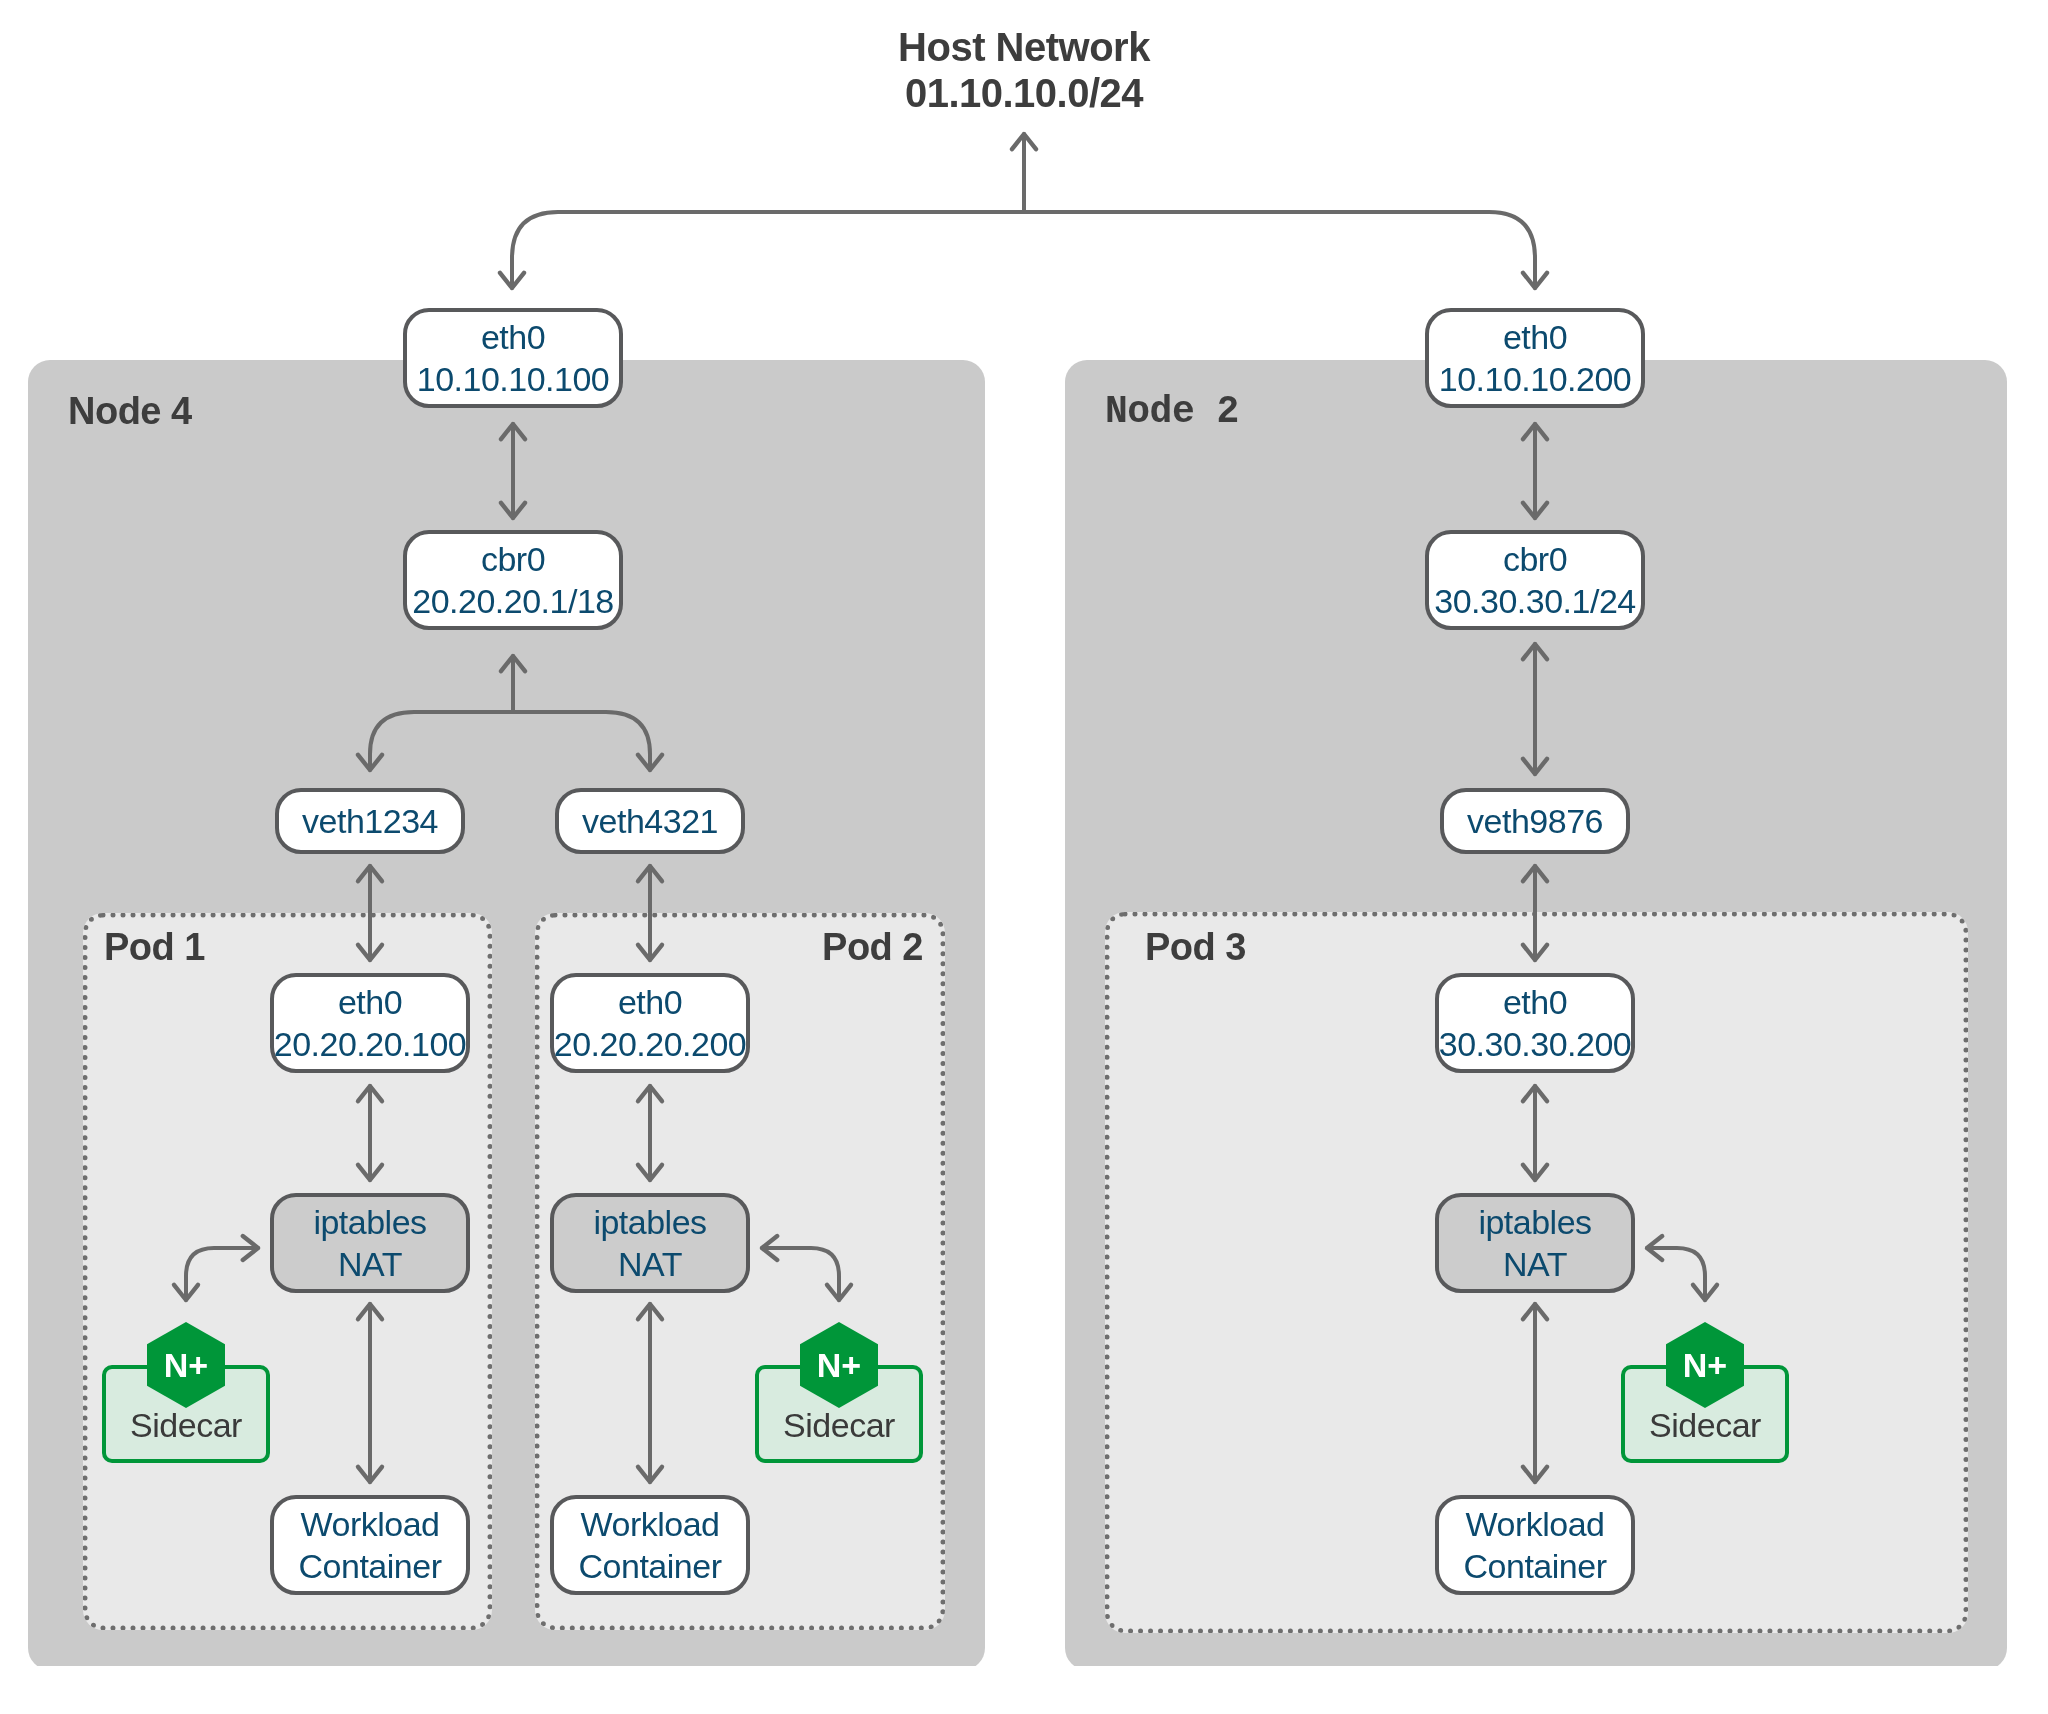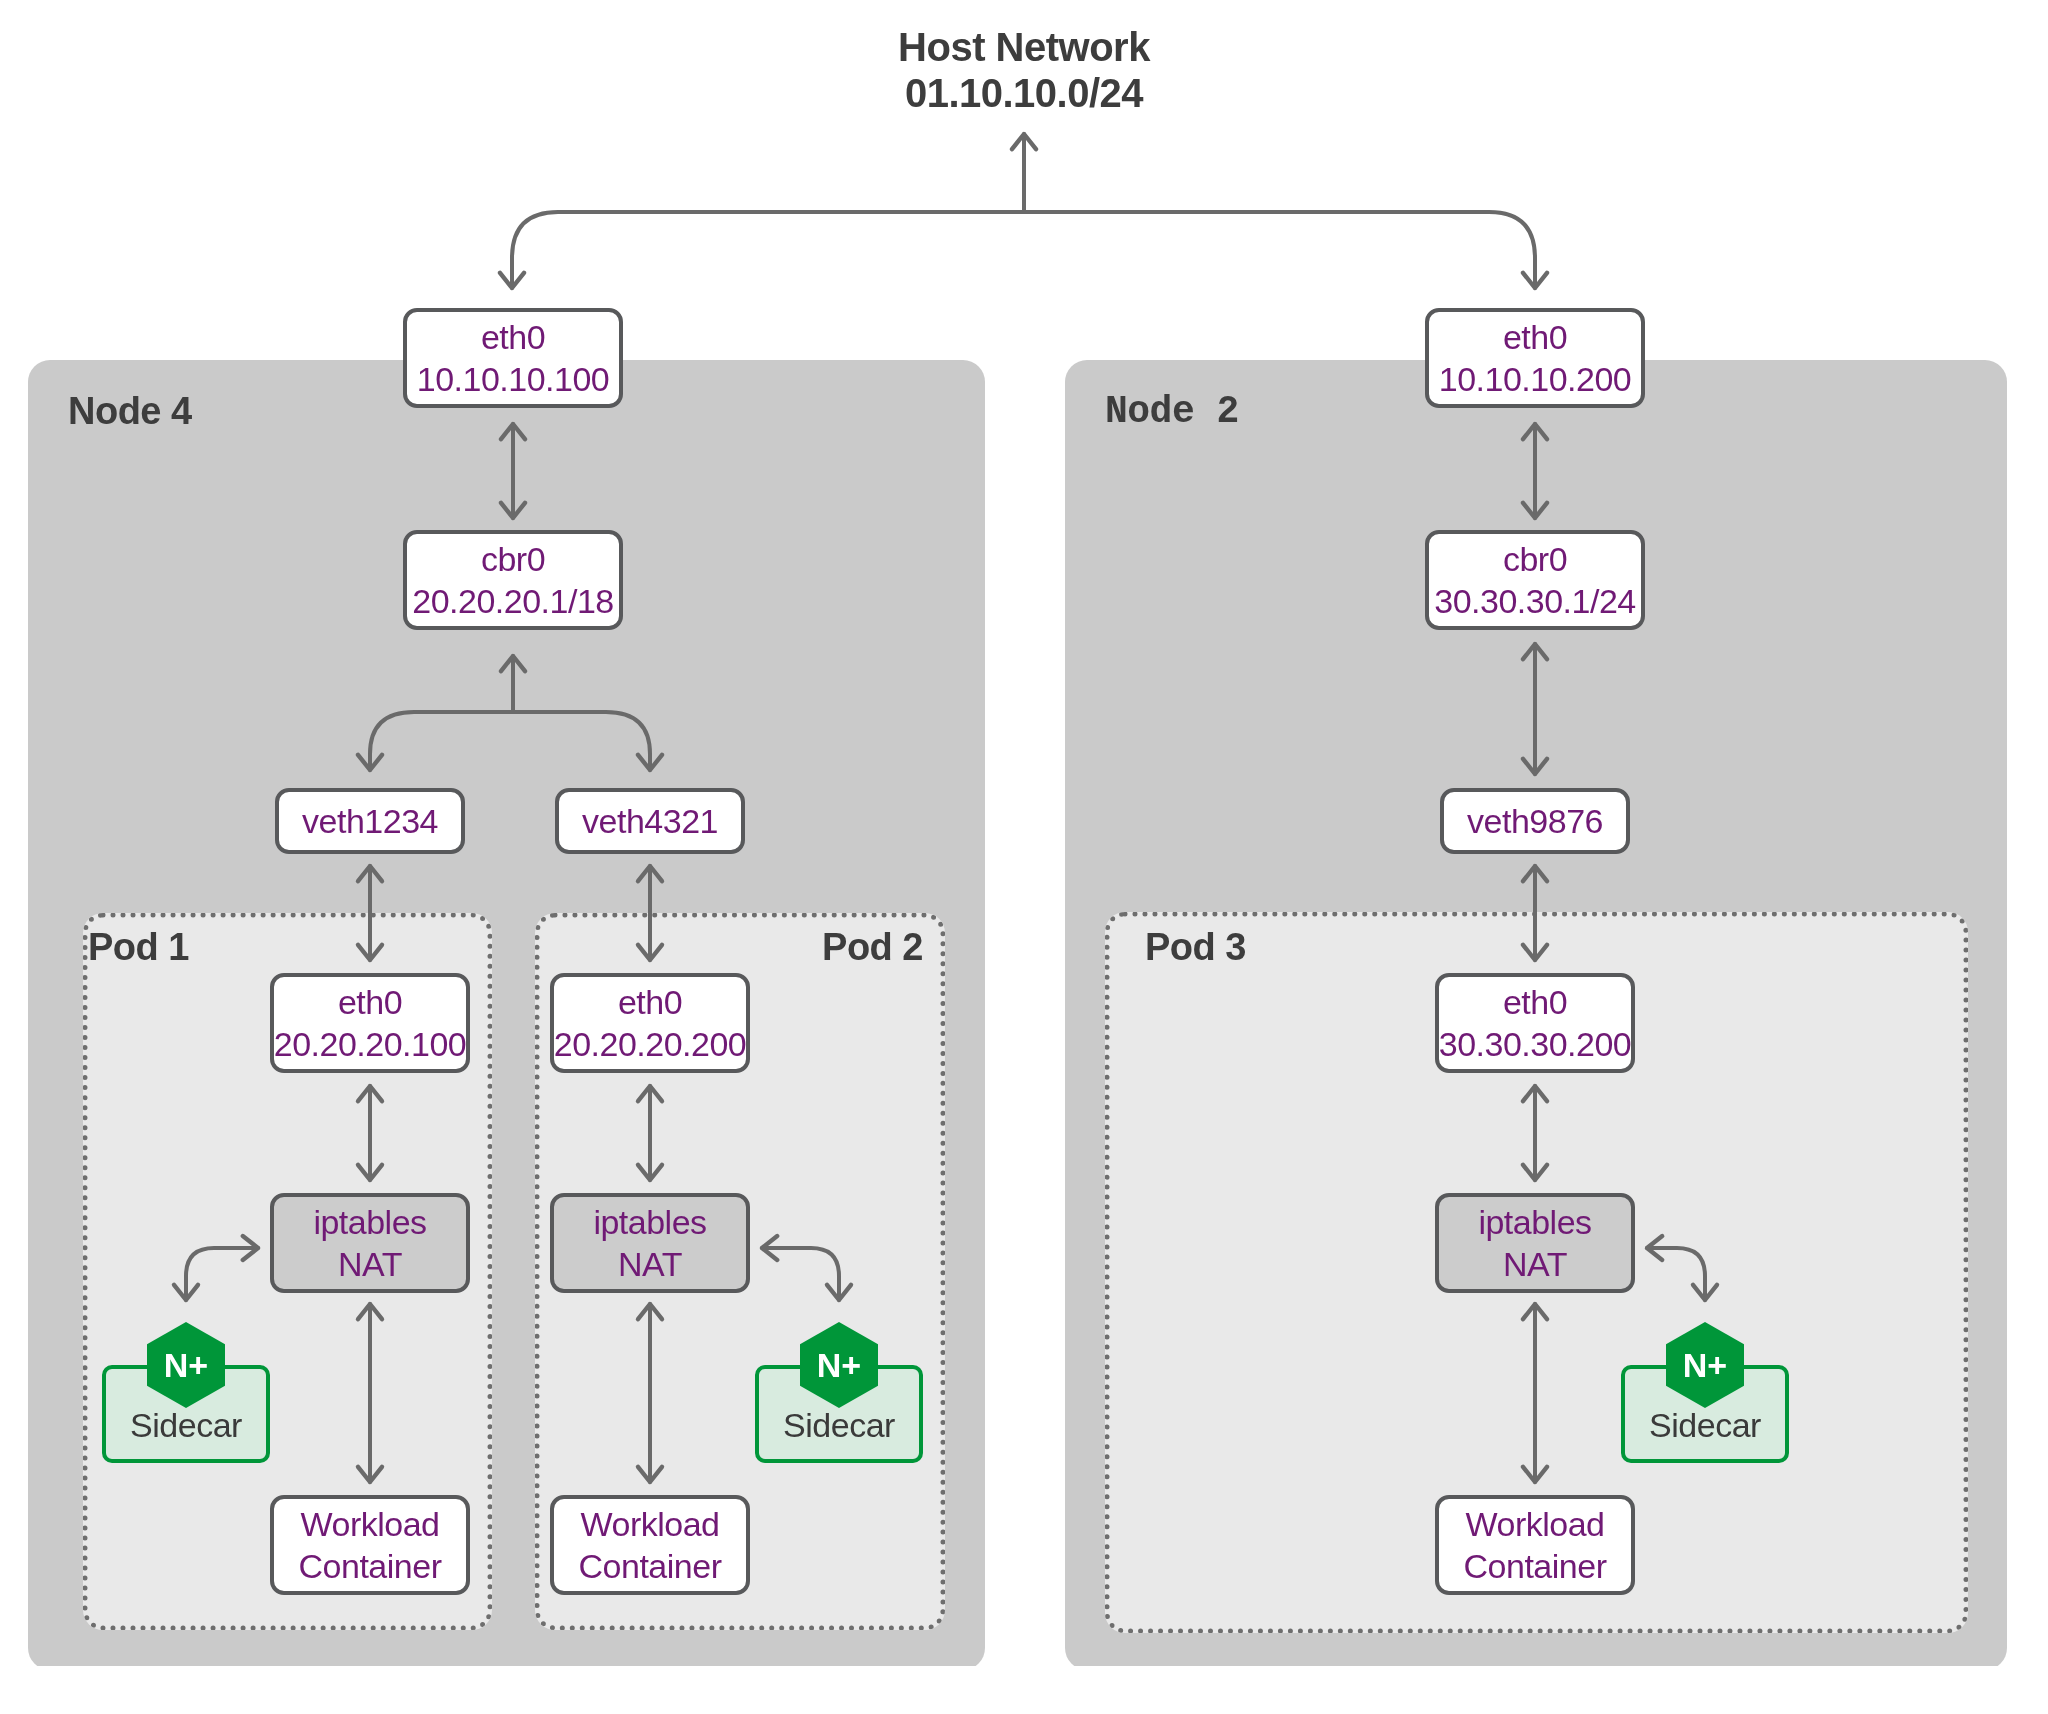--- a/index.html
+++ b/index.html
@@ -21,23 +21,23 @@
     position:absolute;background:#cacaca;border-radius:22px;
   }
   .pod{
     position:absolute;background:#e9e9e9;border:5px dotted #6e6e6e;border-radius:20px;
     box-sizing:border-box;
   }
   .zone-label{
     position:absolute;font-weight:bold;font-size:38px;color:#3d3d3d;letter-spacing:-0.5px;
   }
   .box{
-    position:absolute;background:#ffffff;border:4px solid #58595b;border-radius:14px;
+    position:absolute;background:#ffffff;border:4px solid #58595b;border-radius:26px;
     box-sizing:border-box;display:flex;flex-direction:column;align-items:center;justify-content:center;
-    font-size:34px;line-height:1.24;color:#701a75;text-align:center;letter-spacing:-0.5px;
+    font-size:34px;line-height:1.24;color:#0c4a6e;text-align:center;letter-spacing:-0.5px;
   }
   .box.gray{background:#cccccc;}
   .sidecar{
     position:absolute;background:#d8ebdf;border:4px solid #009639;border-radius:10px;
     box-sizing:border-box;display:flex;align-items:flex-end;justify-content:center;
     font-size:34px;color:#3a3a3a;letter-spacing:-0.5px;
   }
   .sidecar .sidecar-label{margin-bottom:14px;text-align:center;}
   .hex{
     position:absolute;background:#009639;
@@ -92,21 +92,21 @@
     </g>
   </svg>
 
   <div class="title">
     <div>Host Network</div>
     <div>01.10.10.0/24</div>
   </div>
 
   <div class="zone-label" style="left:68px;top:390px;">Node 4</div>
   <div class="zone-label" style="left:1105px;top:390px;font-family:Liberation Mono, monospace;">Node 2</div>
-  <div class="zone-label" style="left:88px;top:926px;">Pod 1</div>
+  <div class="zone-label" style="left:104px;top:926px;">Pod 1</div>
   <div class="zone-label" style="left:723px;top:926px;width:200px;text-align:right;">Pod 2</div>
   <div class="zone-label" style="left:1145px;top:926px;">Pod 3</div>
 
   <div class="box" style="left:403px;top:308px;width:220px;height:100px;">
     <span>eth0</span>
     <span>10.10.10.100</span>
   </div>
   <div class="box" style="left:403px;top:530px;width:220px;height:100px;">
     <span>cbr0</span>
     <span>20.20.20.1/18</span>

